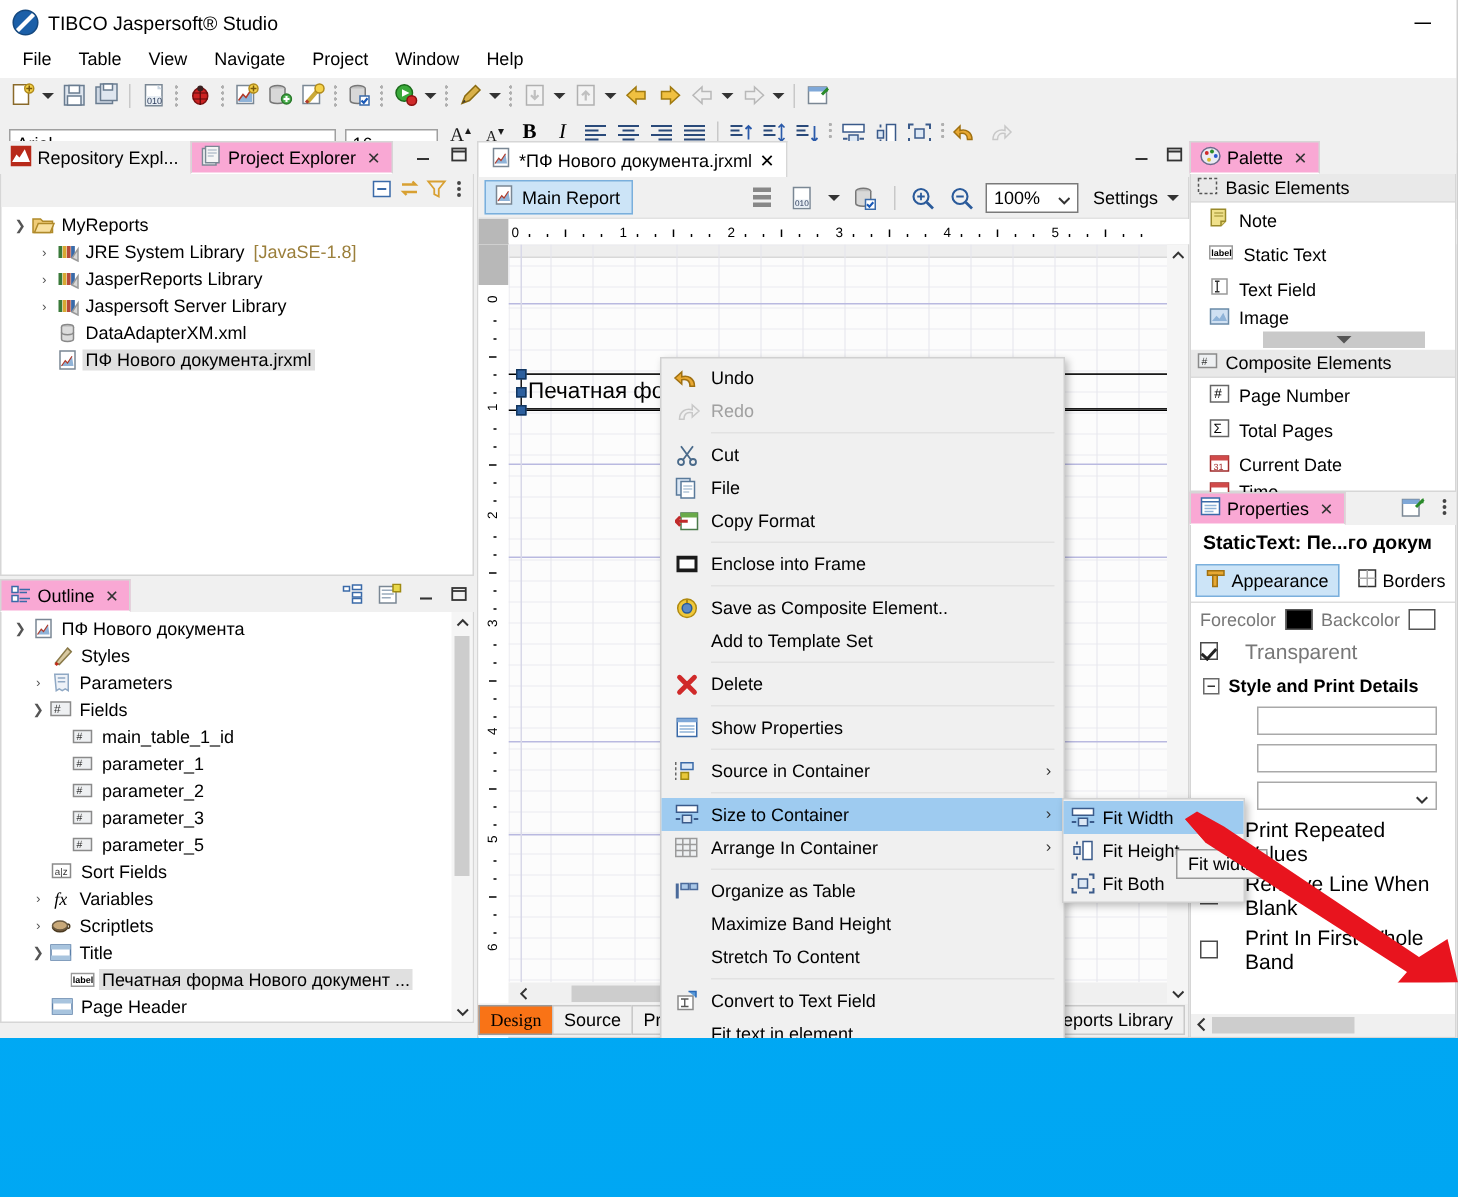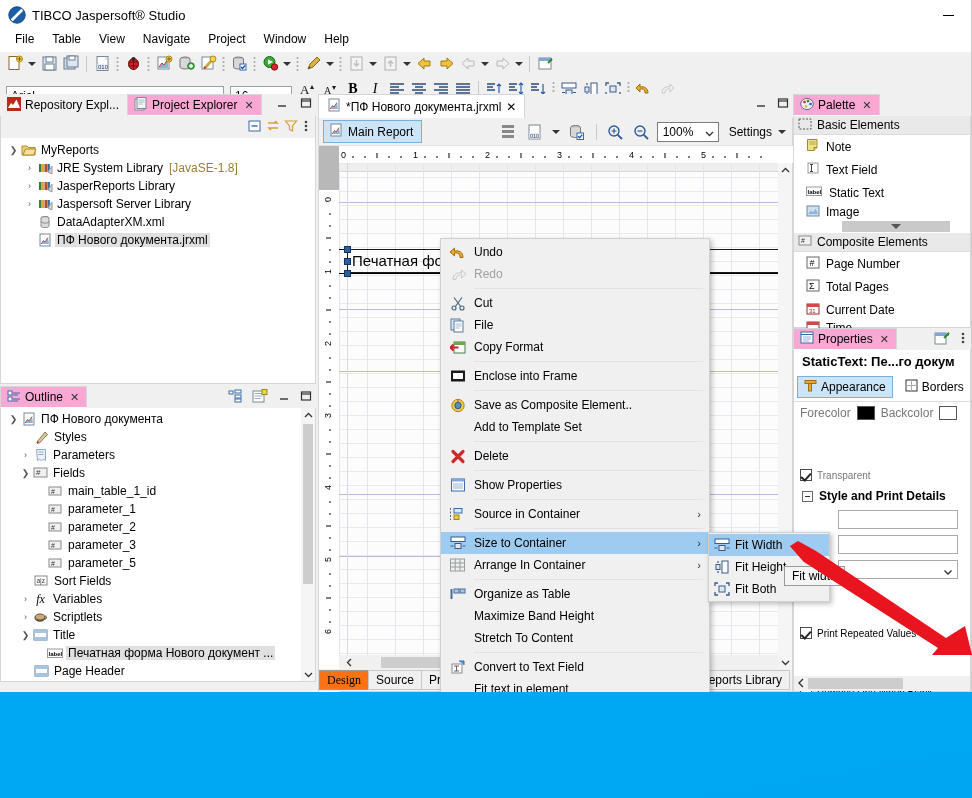--- a/index.html
+++ b/index.html
@@ -132,21 +132,21 @@
   .prop-row { display:flex; align-items:center; gap:6px; padding:4px 6px; font-size:12px; color:#777;}
   .swatch { width:18px; height:14px; border:1px solid #555;}
   .cbx { width:12px; height:12px; border:1px solid #4a4a4a; background:#fff; display:inline-block; position:relative; flex:none;}
   .cbx.checked::after { content:""; position:absolute; left:2px; top:1px; width:4px; height:8px; border:solid #222; border-width:0 2px 2px 0; transform:rotate(42deg);}
   .prop-section { display:flex; align-items:center; gap:6px; font-size:12px; font-weight:bold; padding:6px 6px 4px 8px;}
   .expander { width:11px; height:11px; border:1px solid #6a6a6a; position:relative; background:#fff; flex:none;}
   .expander::before { content:""; position:absolute; left:2px; top:4px; width:5px; height:1px; background:#333;}
   .txtfield { height:19px; border:1px solid #a9a9a9; background:#fff;}
   .selcombo { height:19px; border:1px solid #a9a9a9; background:#fff; position:relative;}
   .selcombo .cv { position:absolute; right:5px; top:5px; width:9px; height:9px;}
-  .chk-row { display:flex; align-items:center; gap:5px; font-size:10px; padding:2px 6px;margin-top:43px;}
+  .chk-row { display:flex; align-items:center; gap:18px; font-size:14px; padding:2px 6px;}
   .props-hscroll { position:absolute; left:0; right:0; bottom:0; height:15px; background:#f0f0f0; display:flex; align-items:center;}
   .props-hscroll .bar { position:absolute; left:14px; width:95px; top:2px; height:11px; background:#cdcdcd;}
 
   
   #ctxmenu { position:absolute; left:440px; top:238px; width:270px; background:#f0f0f0; border:1px solid #d0d0d0; box-shadow:2px 2px 5px rgba(0,0,0,.25); z-index:50; padding:2px 0;}
   .mrow { height:22px; display:flex; align-items:center; font-size:12px; color:#000; position:relative; padding-left:0;}
   .mrow .mico { width:33px; display:flex; align-items:center; justify-content:center; flex:none;}
   .mrow .mtxt { flex:1; }
   .mrow .marr { width:20px; text-align:center; color:#333; font-size:11px;}
   .mrow.disabled .mtxt { color:#a0a0a0;}
@@ -999,32 +999,32 @@
           </div>
           <div class="pal-item">
             <span><svg width="14" height="14" viewBox="0 0 14 14">
                   <path d="M1.5 1.5h9.5v8l-3 3h-6.5Z" fill="#efe08a" stroke="#9a8a2a"></path>
                   <path d="M11 9.5h-3v3" fill="#e0d070" stroke="#9a8a2a"></path>
                   <path d="M3.5 4h6M3.5 6h6" stroke="#9a8a2a" stroke-width=".7"></path>
                 </svg></span>
             <span>Note</span>
           </div>
           <div class="pal-item">
+            <span><svg width="17" height="11" viewBox="0 0 17 11">
+                  <rect x="0.5" y="1" width="15" height="8.5" fill="#fff" stroke="#9a9a9a"></rect>
+                  <text x="1.5" y="7.5" font-size="6" fill="#000" font-family="sans-serif" font-weight="bold">label</text>
+                </svg></span>
+            <span>Static Text</span>
+          </div>
+          <div class="pal-item">
             <span><svg width="14" height="14" viewBox="0 0 14 14">
                   <rect x="2" y="2" width="10" height="10" fill="#fff" stroke="#999"></rect>
                   <path d="M4 3.5h3M5.5 3.5v7M4 10.5h3" stroke="#333" stroke-width=".9"></path>
                 </svg></span>
             <span>Text Field</span>
-          </div>
-          <div class="pal-item">
-            <span><svg width="17" height="11" viewBox="0 0 17 11">
-                  <rect x="0.5" y="1" width="15" height="8.5" fill="#fff" stroke="#9a9a9a"></rect>
-                  <text x="1.5" y="7.5" font-size="6" fill="#000" font-family="sans-serif" font-weight="bold">label</text>
-                </svg></span>
-            <span>Static Text</span>
           </div>
           <div class="pal-item" style="height:16px;overflow:hidden;">
             <span><svg width="14" height="12" viewBox="0 0 14 12">
                   <rect x="1" y="1" width="12" height="10" fill="#cfe0f2" stroke="#6a8aa8"></rect>
                   <path d="M2 9 L5 5.5 L7 7.5 L9.5 3.5 L12 9Z" fill="#8fb3d8"></path>
                 </svg></span>
             <span>Image</span>
           </div>
           <div class="pal-scroll">
             <div class="bar">

